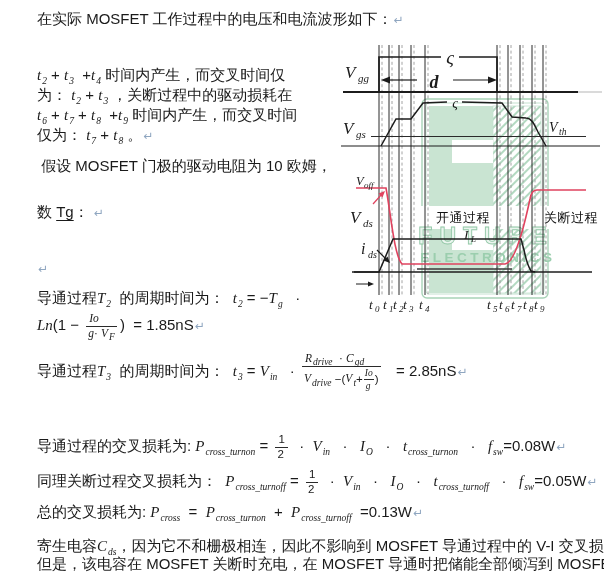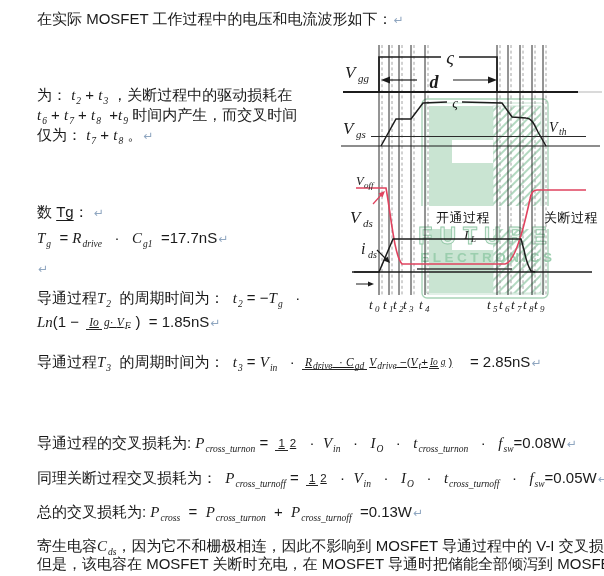--- a/index.html
+++ b/index.html
@@ -9,22 +9,22 @@
     color:#1a1a1a;position:relative;
   }
   .page{position:absolute;inset:0;width:604px;height:476px;}
   .tline{
     position:absolute;left:37px;white-space:pre;font-size:15px;line-height:20px;
     color:#1a1a1a;
   }
   .mtxt{font-family:"Liberation Sans","DejaVu Sans",sans-serif;}
   .mvar{font-family:"Liberation Serif","DejaVu Serif",serif;font-style:italic;}
   .mvar sub{font-size:9.5px;font-style:italic;line-height:0;margin-left:1px;}
-  .frac{display:inline-flex;flex-direction:row;text-align:left;vertical-align:middle;
-        font-size:11.5px;line-height:1.18;margin:0 3px;text-decoration:underline;}
+  .frac{display:inline-flex;flex-direction:column;text-align:left;vertical-align:middle;
+        font-size:11.5px;line-height:1.18;margin:0 3px;}
   .frac .num{border-bottom:1px solid #2a2a2a;padding:0 3px;}
   .frac .den{padding:0 2px;}
   .frac .frac{font-size:9.5px;margin:0 1px;}
   .frac .frac .num{padding:0 1px;}
   .sperr{text-decoration-line:underline;text-decoration-style:wavy;
          text-decoration-color:#e23b3b;text-decoration-thickness:1px;text-underline-offset:3px;text-decoration:underline;}
   .pmark{color:#8fa6c0;font-size:12px;font-family:"DejaVu Sans",sans-serif;margin-left:1px;}
   svg.diagram{position:absolute;left:0;top:0;}
   .slab{font-family:"Liberation Serif","DejaVu Serif",serif;font-style:italic;fill:#1c1c1c;}
   .cjk{font-family:"Liberation Sans","DejaVu Sans",sans-serif;fill:#111;letter-spacing:0.5px;}
@@ -34,25 +34,26 @@
        letter-spacing:3.5px;fill:#9bceae;}
   .tlab{font-family:"Liberation Serif","DejaVu Serif",serif;font-style:italic;font-size:13.5px;fill:#1c1c1c;}
   .tsub{font-family:"Liberation Serif","DejaVu Serif",serif;font-style:italic;font-size:9px;fill:#1c1c1c;}
 </style>
 </head>
 <body>
 
 <div class="page">
 
   <div class="tline" style="top:9px"><span class="mtxt">在实际 MOSFET 工作过程中的电压和电流波形如下：</span><span class="pmark">↵</span></div>
+  <div class="tline" style="top:65px"><span class="mvar">t<sub>2</sub></span><span class="mtxt"> + </span><span class="mvar">t<sub>3</sub></span><span class="mtxt">  +</span><span class="mvar">t<sub>4</sub></span><span class="mtxt"> 时间内产生，而交叉时间仅</span></div>
   <div class="tline" style="top:85px"><span class="mtxt">为： </span><span class="mvar">t<sub>2</sub></span><span class="mtxt"> + </span><span class="mvar">t<sub>3</sub></span><span class="mtxt"> ，关断过程中的驱动损耗在</span></div>
   <div class="tline" style="top:105px"><span class="mvar">t<sub>6</sub></span><span class="mtxt"> + </span><span class="mvar">t<sub>7</sub></span><span class="mtxt"> + </span><span class="mvar">t<sub>8</sub></span><span class="mtxt">  +</span><span class="mvar">t<sub>9</sub></span><span class="mtxt"> 时间内产生，而交叉时间</span></div>
   <div class="tline" style="top:125px"><span class="mtxt">仅为： </span><span class="mvar">t<sub>7</sub></span><span class="mtxt"> + </span><span class="mvar">t<sub>8</sub></span><span class="mtxt"> 。</span><span class="pmark">↵</span></div>
+  <div class="tline" style="top:156px"><span class="mtxt"> 假设 MOSFET 门极的驱动电阻为 10 欧姆，</span></div>
   <div class="tline" style="top:202px"><span class="mtxt">数 </span><span class="mtxt sperr">Tg</span><span class="mtxt">： </span><span class="pmark">↵</span></div>
-  <div class="tline" style="top:228px"><span class="mvar">T<sub>g</sub></span><span class="mtxt">  = </span><span class="mvar">R<sub>drive</sub></span><span class="mtxt">   ·   </span><span class="mvar">C<sub>g1</sub></span><span class="mtxt">  =17.7nS</span><span class="pmark">↵</span></div>
   <div class="tline" style="top:258px"><span class="pmark">↵</span></div>
   <div class="tline" style="top:288px"><span class="mtxt">导通过程</span><span class="mvar">T<sub>2</sub></span><span class="mtxt">  的周期时间为：  </span><span class="mvar">t<sub>2</sub></span><span class="mtxt"> = −</span><span class="mvar">T<sub>g</sub></span><span class="mtxt">   ·</span></div>
   <div class="tline" style="top:312px"><span class="mvar">Ln</span><span class="mtxt">(1 − </span><span class="frac"><span class="num"><span class="mvar">Io</span></span><span class="den"><span class="mvar">g</span><span class="mtxt">· </span><span class="mvar">V<sub>F</sub></span></span></span><span class="mtxt">)  = 1.85nS</span><span class="pmark">↵</span></div>
   <div class="tline" style="top:352px"><span class="mtxt">导通过程</span><span class="mvar">T<sub>3</sub></span><span class="mtxt">  的周期时间为：  </span><span class="mvar">t<sub>3</sub></span><span class="mtxt"> = </span><span class="mvar">V<sub>in</sub></span><span class="mtxt">   · </span><span class="frac"><span class="num"><span class="mvar">R<sub>drive</sub></span><span class="mtxt">  · </span><span class="mvar">C<sub>gd</sub></span></span><span class="den"><span class="mvar">V<sub>drive</sub></span><span class="mtxt"> −(</span><span class="mvar">V<sub>t</sub></span><span class="mtxt">+</span><span class="frac"><span class="num"><span class="mvar">Io</span></span><span class="den"><span class="mvar">g</span></span></span><span class="mtxt">)</span></span></span><span class="mtxt">   = 2.85nS</span><span class="pmark">↵</span></div>
   <div class="tline" style="top:433px"><span class="mtxt">导通过程的交叉损耗为: </span><span class="mvar">P<sub>cross_turnon</sub></span><span class="mtxt"> = </span><span class="frac"><span class="num"><span class="mtxt">1</span></span><span class="den"><span class="mtxt">2</span></span></span><span class="mtxt">  ·  </span><span class="mvar">V<sub>in</sub></span><span class="mtxt">   ·   </span><span class="mvar">I<sub>O</sub></span><span class="mtxt">   ·   </span><span class="mvar">t<sub>cross_turnon</sub></span><span class="mtxt">   ·   </span><span class="mvar">f<sub>sw</sub></span><span class="mtxt">=0.08W</span><span class="pmark">↵</span></div>
   <div class="tline" style="top:468px"><span class="mtxt">同理关断过程交叉损耗为：  </span><span class="mvar">P<sub>cross_turnoff</sub></span><span class="mtxt"> = </span><span class="frac"><span class="num"><span class="mtxt">1</span></span><span class="den"><span class="mtxt">2</span></span></span><span class="mtxt">  ·  </span><span class="mvar">V<sub>in</sub></span><span class="mtxt">   ·   </span><span class="mvar">I<sub>O</sub></span><span class="mtxt">   ·   </span><span class="mvar">t<sub>cross_turnoff</sub></span><span class="mtxt">   ·   </span><span class="mvar">f<sub>sw</sub></span><span class="mtxt">=0.05W</span><span class="pmark">↵</span></div>
   <div class="tline" style="top:502px"><span class="mtxt">总的交叉损耗为: </span><span class="mvar">P<sub>cross</sub></span><span class="mtxt">  =  </span><span class="mvar">P<sub>cross_turnon</sub></span><span class="mtxt">  +  </span><span class="mvar">P<sub>cross_turnoff</sub></span><span class="mtxt">  =0.13W</span><span class="pmark">↵</span></div>
   <div class="tline" style="top:536px"><span class="mtxt">寄生电容</span><span class="mvar">C<sub>ds</sub></span><span class="mtxt">，因为它不和栅极相连，因此不影响到 MOSFET 导通过程中的 V-I 交叉损耗。</span></div>
   <div class="tline" style="top:554px"><span class="mtxt">但是，该电容在 MOSFET 关断时充电，在 MOSFET 导通时把储能全部倾泻到 MOSFET 中。</span></div>
 

